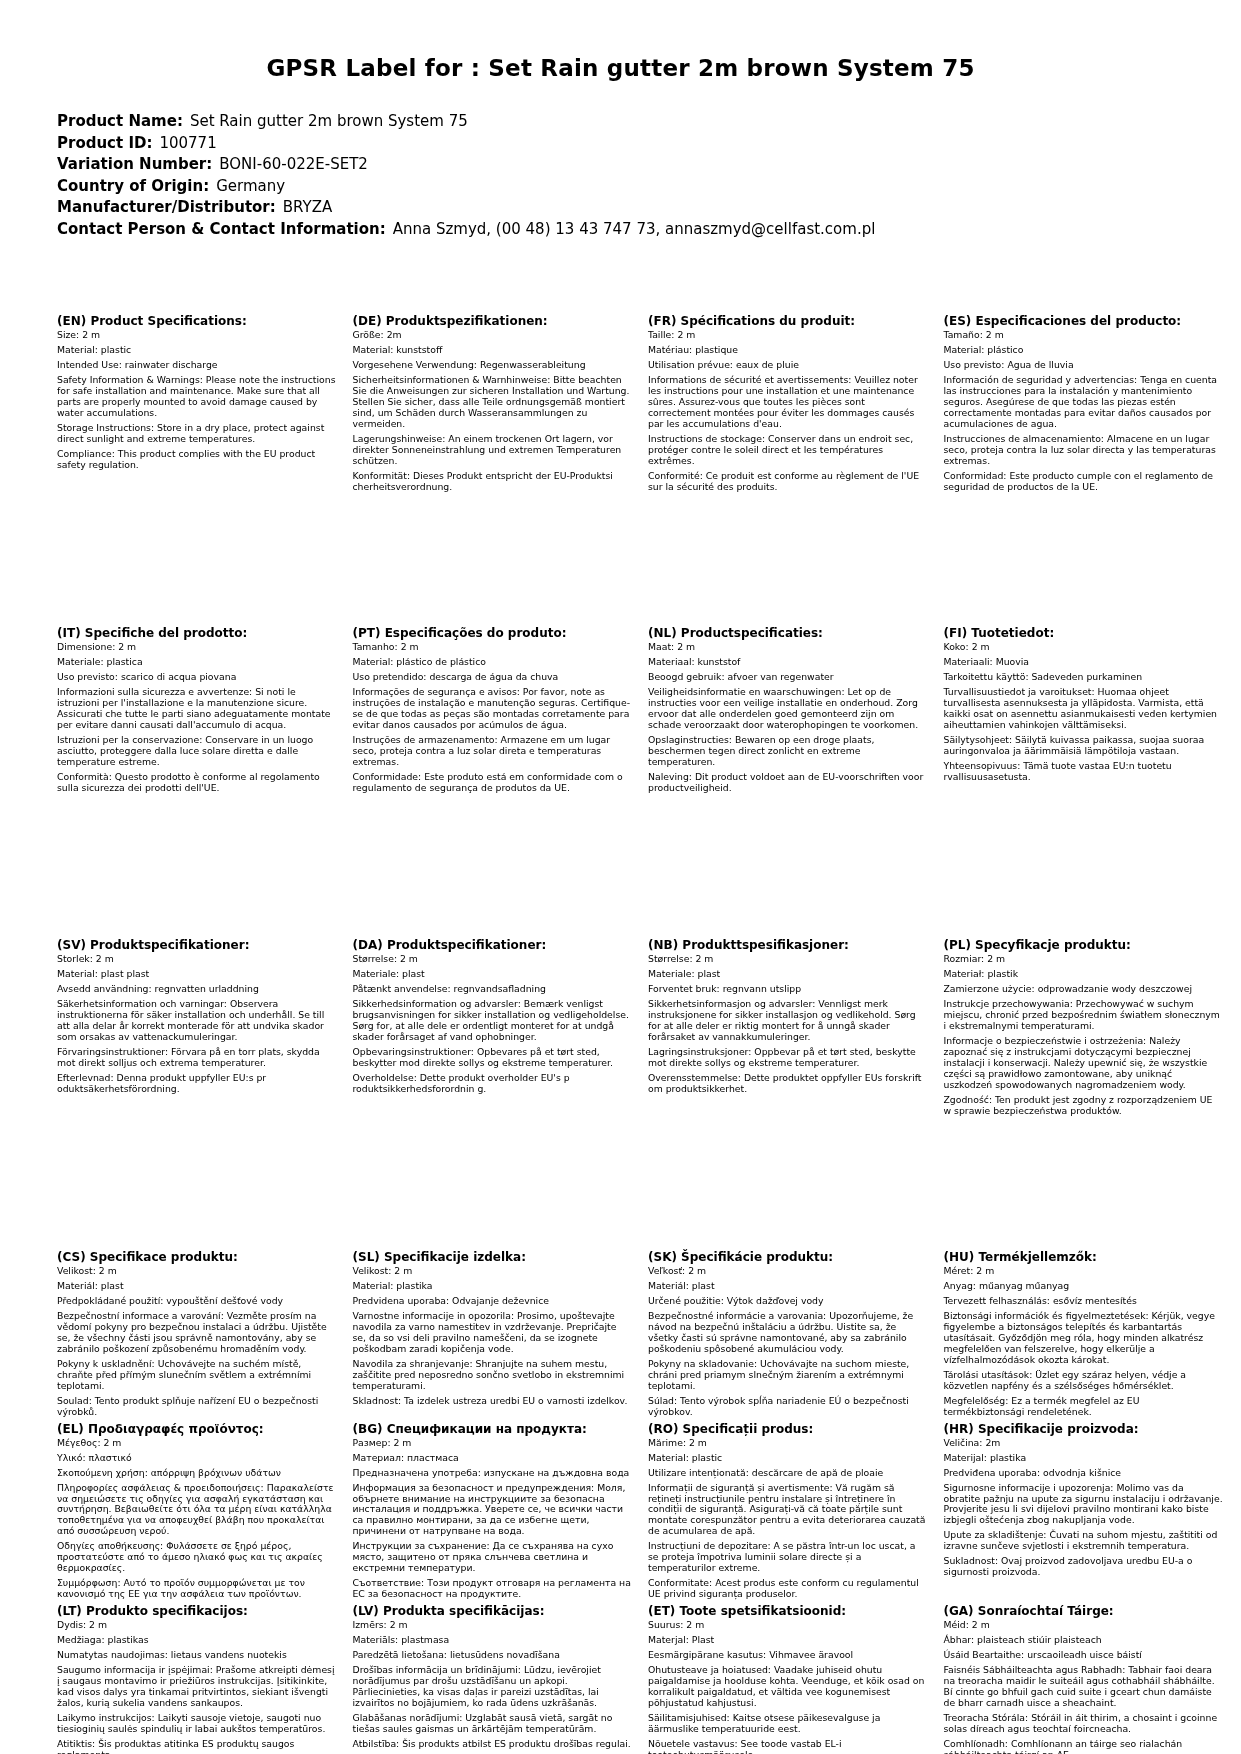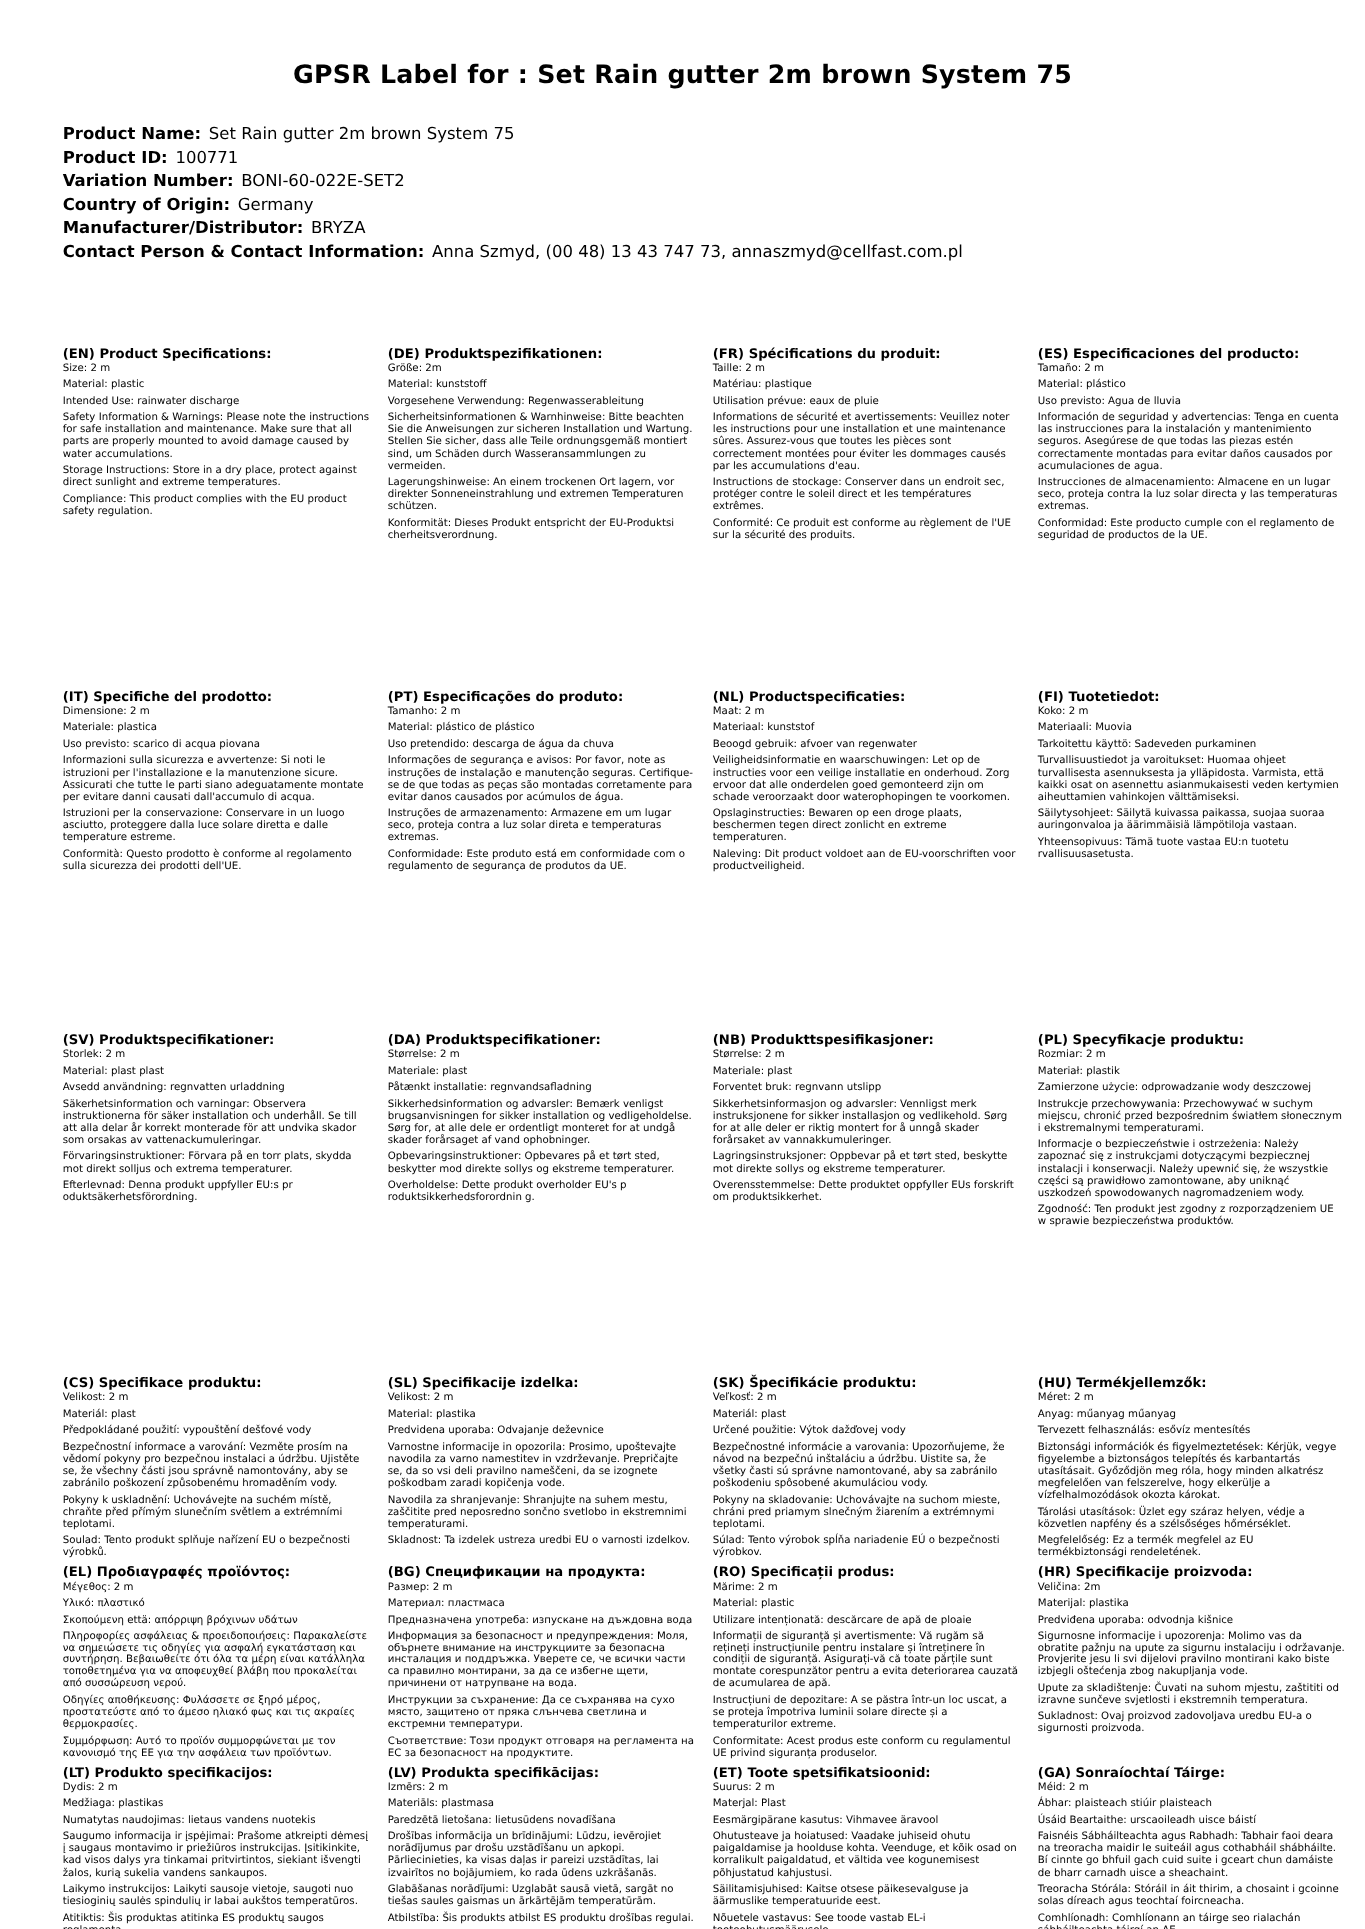--- a/index.html
+++ b/index.html
@@ -131,21 +131,21 @@
         <p>Material: plast plast</p>
         <p>Avsedd användning: regnvatten urladdning</p>
         <p>Säkerhetsinformation och varningar: Observera instruktionerna för säker installation och underhåll. Se till att alla delar år korrekt monterade för att undvika skador som orsakas av vattenackumuleringar.</p>
         <p>Förvaringsinstruktioner: Förvara på en torr plats, skydda mot direkt solljus och extrema temperaturer.</p>
         <p>Efterlevnad: Denna produkt uppfyller EU:s pr oduktsäkerhetsförordning.</p>
       </div>
       <div class="block">
         <div class="bh">(DA) Produktspecifikationer:</div>
         <p>Størrelse: 2 m</p>
         <p>Materiale: plast</p>
-        <p>Påtænkt installatie: regnvandsafladning</p>
+        <p>Påtænkt anvendelse: regnvandsafladning</p>
         <p>Sikkerhedsinformation og advarsler: Bemærk venligst brugsanvisningen for sikker installation og vedligeholdelse. Sørg for, at alle dele er ordentligt monteret for at undgå skader forårsaget af vand ophobninger.</p>
         <p>Opbevaringsinstruktioner: Opbevares på et tørt sted, beskytter mod direkte sollys og ekstreme temperaturer.</p>
         <p>Overholdelse: Dette produkt overholder EU's p roduktsikkerhedsforordnin g.</p>
       </div>
       <div class="block">
         <div class="bh">(NB) Produkttspesifikasjoner:</div>
         <p>Størrelse: 2 m</p>
         <p>Materiale: plast</p>
         <p>Forventet bruk: regnvann utslipp</p>
         <p>Sikkerhetsinformasjon og advarsler: Vennligst merk instruksjonene for sikker installasjon og vedlikehold. Sørg for at alle deler er riktig montert for å unngå skader forårsaket av vannakkumuleringer.</p>
@@ -194,21 +194,21 @@
         <p>Anyag: műanyag műanyag</p>
         <p>Tervezett felhasználás: esővíz mentesítés</p>
         <p>Biztonsági információk és figyelmeztetések: Kérjük, vegye figyelembe a biztonságos telepítés és karbantartás utasításait. Győződjön meg róla, hogy minden alkatrész megfelelően van felszerelve, hogy elkerülje a vízfelhalmozódások okozta károkat.</p>
         <p>Tárolási utasítások: Üzlet egy száraz helyen, védje a közvetlen napfény és a szélsőséges hőmérséklet.</p>
         <p>Megfelelőség: Ez a termék megfelel az EU termékbiztonsági rendeletének.</p>
       </div>
       <div class="block">
         <div class="bh">(EL) Προδιαγραφές προϊόντος:</div>
         <p>Μέγεθος: 2 m</p>
         <p>Υλικό: πλαστικό</p>
-        <p>Σκοπούμενη että: απόρριψη βρόχινων υδάτων</p>
+        <p>Σκοπούμενη χρήση: απόρριψη βρόχινων υδάτων</p>
         <p>Πληροφορίες ασφάλειας &amp; προειδοποιήσεις: Παρακαλείστε να σημειώσετε τις οδηγίες για ασφαλή εγκατάσταση και συντήρηση. Βεβαιωθείτε ότι όλα τα μέρη είναι κατάλληλα τοποθετημένα για να αποφευχθεί βλάβη που προκαλείται από συσσώρευση νερού.</p>
         <p>Οδηγίες αποθήκευσης: Φυλάσσετε σε ξηρό μέρος, προστατεύστε από το άμεσο ηλιακό φως και τις ακραίες θερμοκρασίες.</p>
         <p>Συμμόρφωση: Αυτό το προϊόν συμμορφώνεται με τον κανονισμό της ΕΕ για την ασφάλεια των προϊόντων.</p>
       </div>
       <div class="block">
         <div class="bh">(BG) Спецификации на продукта:</div>
         <p>Размер: 2 m</p>
         <p>Материал: пластмаса</p>
         <p>Предназначена употреба: изпускане на дъждовна вода</p>
         <p>Информация за безопасност и предупреждения: Моля, обърнете внимание на инструкциите за безопасна инсталация и поддръжка. Уверете се, че всички части са правилно монтирани, за да се избегне щети, причинени от натрупване на вода.</p>

